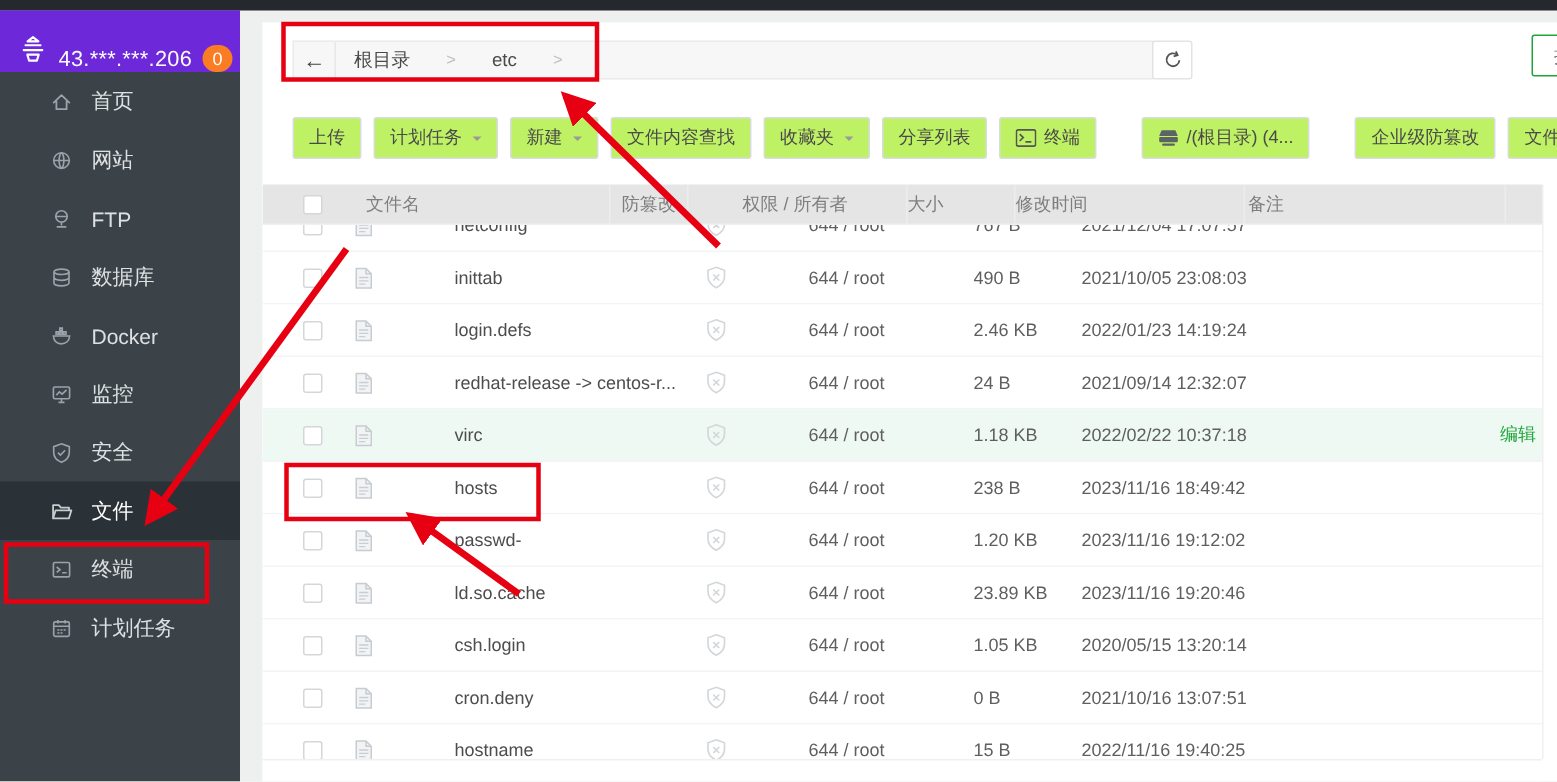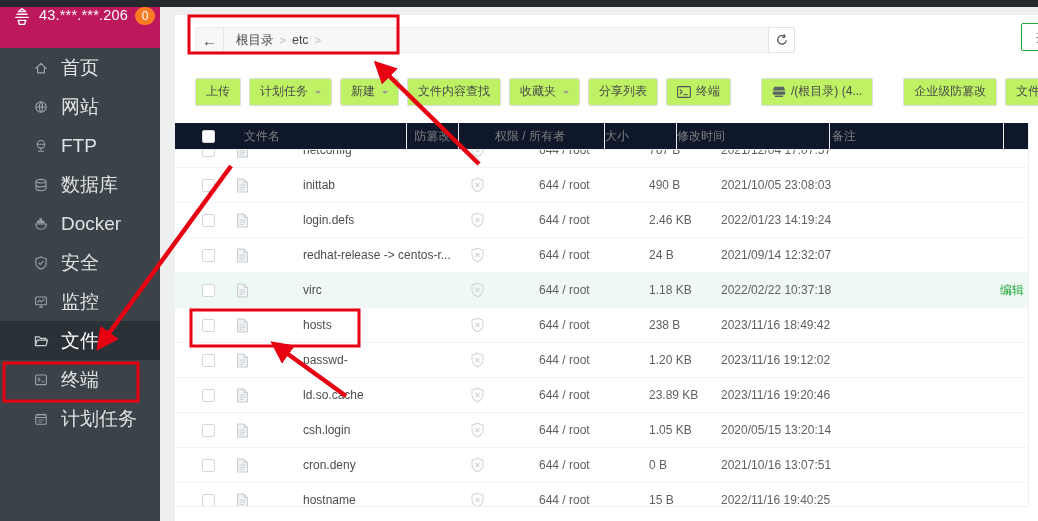--- a/index.html
+++ b/index.html
@@ -2,57 +2,57 @@
 <html><head>
 <meta charset="utf-8">
 <style>
   html,body{margin:0;padding:0;width:1038px;height:521px;overflow:hidden;
     font-family:"Liberation Sans","DejaVu Sans",sans-serif;background:#eef0f0;position:relative;}
   *{box-sizing:border-box;}
   .top-strip{position:absolute;left:0;top:0;width:1038px;height:7px;background:#25282c;}
 
   
   .sidebar{position:absolute;left:0;top:7px;width:160px;height:514px;background:#3c4348;z-index:2;}
-  .sidebar-header{height:41px;background:#be185d;display:flex;align-items:flex-start;padding:0 10px 0 12px;gap:7px;}
+  .sidebar-header{height:41px;background:#6d28d9;display:flex;align-items:flex-end;padding:0 10px 0 12px;gap:7px;}
   .ip{color:#fdfdfd;font-size:14.5px;letter-spacing:.2px;}
   .badge{margin-left:auto;min-width:20px;height:18px;line-height:18px;border-radius:9px;
     background:#fa7c23;color:#fff;font-size:12px;text-align:center;padding:0 5px;cursor:pointer;}
   .menu-item{height:39px;display:flex;align-items:center;padding-left:33px;gap:12px;
-    color:#dde1e3;font-size:19px;cursor:pointer;}
+    color:#dde1e3;font-size:14px;cursor:pointer;}
   .menu-item.active{background:#2b3237;color:#ffffff;}
   .mi-icon{width:16px;height:16px;display:flex;color:#9aa3a9;}
   .mi-icon svg{width:16px;height:16px;}
   .menu-item.active .mi-icon{color:#c8cdd0;}
 
   
   .card{position:absolute;left:175px;top:15px;width:863px;height:506px;background:#fff;overflow:hidden;z-index:1;}
   .crumbbar{position:absolute;left:20px;top:12px;width:574px;height:26px;background:#f7f7f8;
     border:1px solid #ececec;display:flex;align-items:center;}
   .crumb-back{width:28px;height:100%;border-right:1px solid #e7e7e7;display:flex;align-items:center;
     justify-content:center;cursor:pointer;color:#444;font-size:15px;font-weight:bold;}
-  .crumbs{display:flex;align-items:center;gap:6px;padding-left:12px;font-size:12.5px;color:#4a4a4a;}
+  .crumbs{display:flex;align-items:center;gap:24px;padding-left:12px;font-size:12.5px;color:#4a4a4a;}
   .crumb-sep{color:#bfbfbf;font-size:11px;}
   .crumb-link{cursor:pointer;}
   .refresh-btn{position:absolute;left:593px;top:12px;width:27px;height:26px;background:#fff;
     border:1px solid #e3e3e3;border-radius:2px;display:flex;align-items:center;justify-content:center;cursor:pointer;}
   .search-btn{position:absolute;left:846px;top:8px;height:28px;width:200px;background:#fff;
     border:1px solid #20a53a;border-radius:2px;color:#666;font-size:13px;display:flex;
     align-items:center;padding:0 14px;cursor:pointer;}
 
   .toolbar{position:absolute;left:20px;top:62px;height:29px;display:flex;align-items:center;gap:8px;}
   .tbtn{height:28px;padding:0 10px;background:#bef264;border:1px solid #d8dcde;border-radius:2px;
     font-size:12px;color:#4a4a4a;display:flex;align-items:center;gap:5px;white-space:nowrap;cursor:pointer;
     font-family:inherit;}
   .caret{width:0;height:0;border:3.6px solid transparent;border-top-color:#999;margin-top:4px;margin-left:2px;}
   .tbtn-icon{display:flex;}
   .tb-gap{width:14px;}
 
   
   .thead{position:absolute;left:0;top:108px;width:853px;height:27px;display:flex;align-items:center;
-    padding-left:15px;border-bottom:1px solid #f0f0f0;font-size:12px;color:#7e7e7e;background:#0f172a;}
+    padding-left:15px;border-bottom:1px solid #f0f0f0;font-size:12px;color:#7e7e7e;background:#e5e5e5;}
   .hc{display:flex;align-items:center;height:100%;}
   .w-check{flex:0 0 44px;}
   .w-nameh{flex:0 0 172px;padding-left:10px;}
   .w-icon{flex:0 0 24px;display:flex;align-items:center;padding-left:2px;}
   .w-name{flex:0 0 148px;white-space:nowrap;overflow:hidden;}
   .w-tamper{flex:0 0 52px;display:flex;justify-content:center;}
   .w-perm{flex:0 0 146px;padding-left:36px;}
   .w-size{flex:0 0 72px;}
   .w-time{flex:0 0 125px;}
   .w-note{flex:0 0 174px;padding-left:2px;margin-left:28px;}
@@ -149,37 +149,37 @@
               <path d="M4.4 5.2 H6 V6.8 H4.4 Z M6.9 5.2 H8.5 V6.8 H6.9 Z M9.4 5.2 H11 V6.8 H9.4 Z M6.9 2.7 H8.5 V4.3 H6.9 Z"></path>
             </g>
           </svg>
         </span>
         <span class="mi-label">Docker</span>
       </div>
       <div class="menu-item">
         <span class="mi-icon">
           <svg viewBox="0 0 16 16">
             <g fill="none" stroke="currentColor" stroke-width="1.1">
+              <rect x="2.6" y="3" width="10.8" height="7.8" rx="1"></rect>
+              <path d="M4.6 8.4 L6.6 6.2 L8.4 7.8 L11.4 4.9 M6 13.2 H10 M8 10.8 V13.2"></path>
+            </g>
+          </svg>
+        </span>
+        <span class="mi-label">监控</span>
+      </div>
+      <div class="menu-item">
+        <span class="mi-icon">
+          <svg viewBox="0 0 16 16">
+            <g fill="none" stroke="currentColor" stroke-width="1.1">
               <path d="M8 1.9 L13.2 3.8 V7.5 C13.2 10.8 11.1 13 8 14.2 C4.9 13 2.8 10.8 2.8 7.5 V3.8 Z"></path>
               <path d="M5.6 7.7 L7.3 9.4 L10.4 6.2"></path>
             </g>
           </svg>
         </span>
         <span class="mi-label">安全</span>
-      </div>
-      <div class="menu-item">
-        <span class="mi-icon">
-          <svg viewBox="0 0 16 16">
-            <g fill="none" stroke="currentColor" stroke-width="1.1">
-              <rect x="2.6" y="3" width="10.8" height="7.8" rx="1"></rect>
-              <path d="M4.6 8.4 L6.6 6.2 L8.4 7.8 L11.4 4.9 M6 13.2 H10 M8 10.8 V13.2"></path>
-            </g>
-          </svg>
-        </span>
-        <span class="mi-label">监控</span>
       </div>
       <div class="menu-item active">
         <span class="mi-icon">
           <svg viewBox="0 0 16 16">
             <g fill="none" stroke="currentColor" stroke-width="1.2" stroke-linejoin="round">
               <path d="M2.4 12.6 V3.8 H6.2 L7.6 5.4 H13 V7.2"></path>
               <path d="M2.4 12.6 L4.1 7.2 H14.6 L12.9 12.6 Z"></path>
             </g>
           </svg>
         </span>

